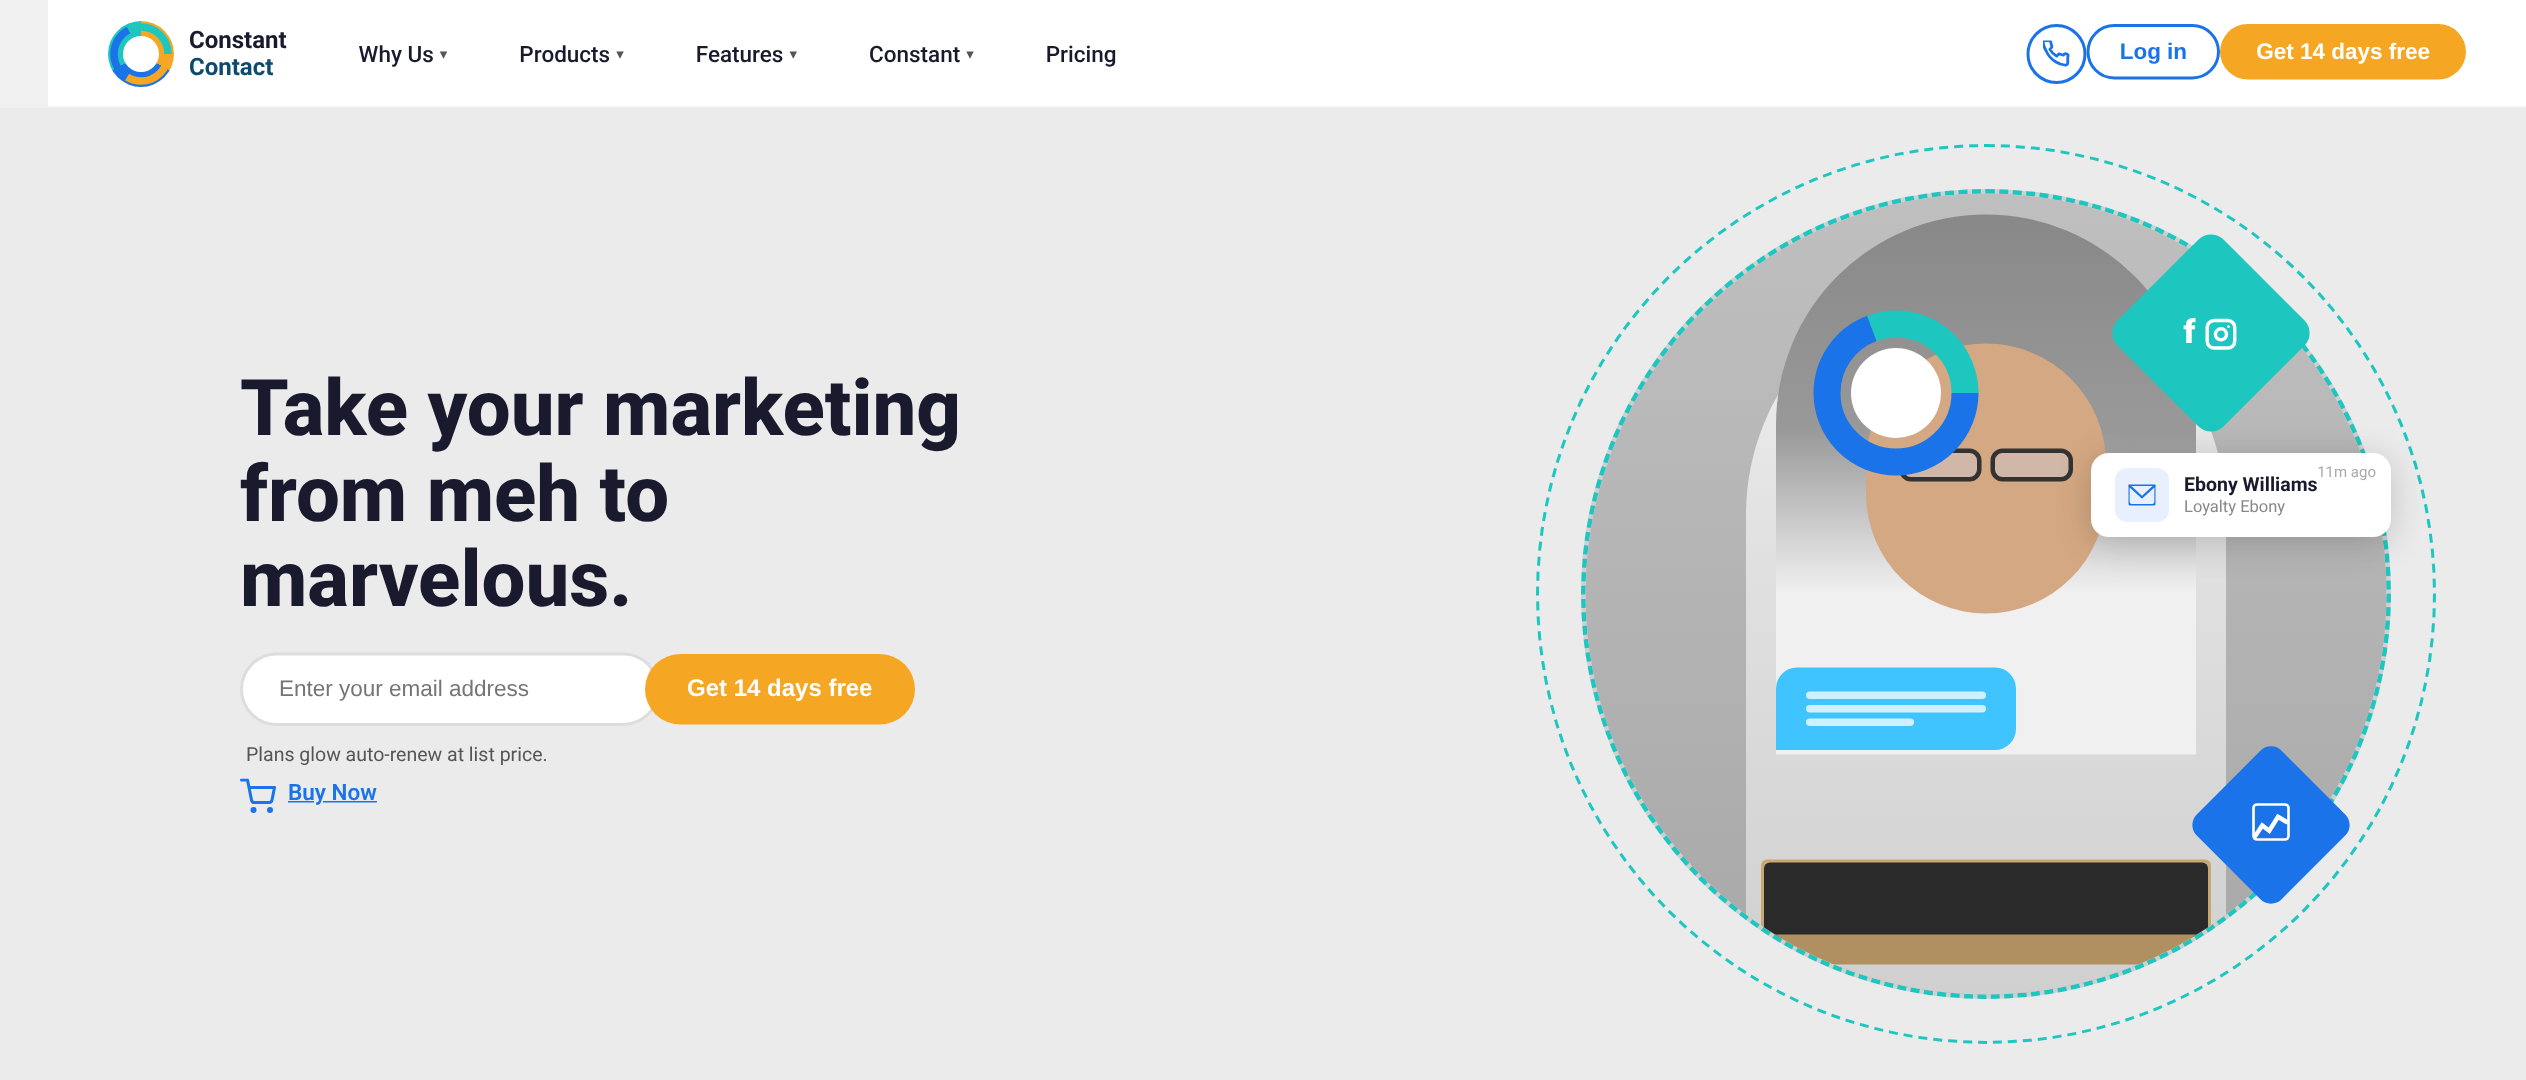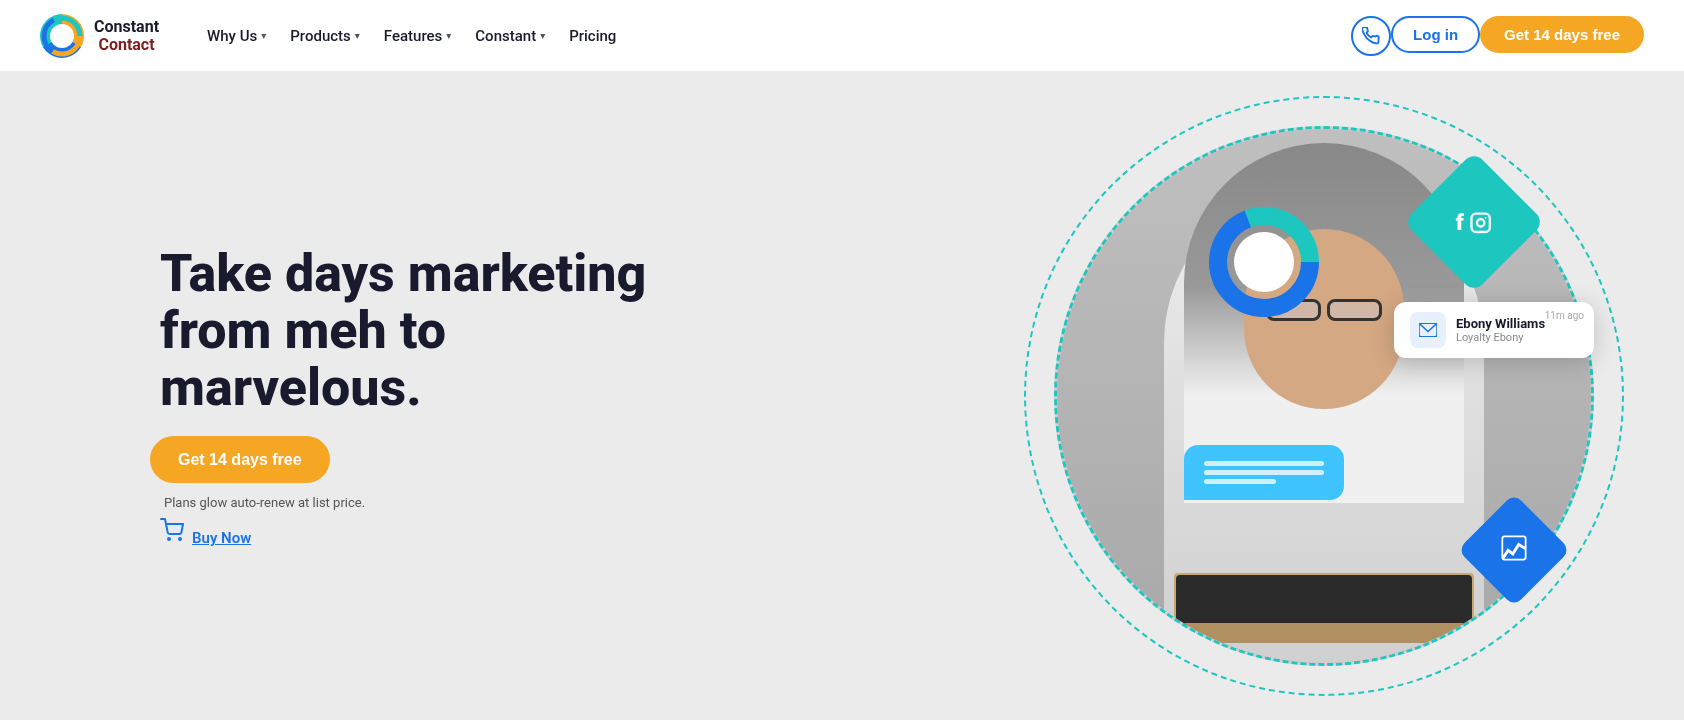--- a/index.html
+++ b/index.html
@@ -9,41 +9,42 @@
     .navbar {
       background: #fff;
       display: flex;
       align-items: center;
       justify-content: space-between;
       padding: 0 40px;
       height: 72px;
       border-bottom: 1px solid #eee;
       position: relative;
       z-index: 10;
+      margin-left: 32px;
     }
     .navbar-left { display: flex; align-items: center; gap: 48px; }
     .logo { display: flex; align-items: center; gap: 10px; cursor: pointer; }
     .logo-icon {
       width: 44px; height: 44px;
       border-radius: 50%;
       background: conic-gradient(#f5a623 0deg 120deg, #1a73e8 120deg 240deg, #1ec6c0 240deg 360deg);
       display: flex; align-items: center; justify-content: center;
       position: relative;
     }
     .logo-inner {
       width: 22px; height: 22px;
       background: #fff;
       border-radius: 50%;
       position: absolute;
     }
     .logo-text { display: flex; flex-direction: column; line-height: 1.1; }
     .logo-text span:first-child { font-weight: 700; font-size: 16px; color: #1a1a2e; }
-    .logo-text span:last-child { font-weight: 700; font-size: 16px; color: #7f1d1d; text-align: center; }
-
-    .nav-links { display: flex; align-items: center; gap: 24px; }
+    .logo-text span:last-child { font-weight: 700; font-size: 16px; color: #0c4a6e; }
+
+    .nav-links { display: flex; align-items: center; gap: 48px; }
     .nav-item {
       font-size: 15px; font-weight: 500; color: #1a1a2e;
       cursor: pointer; display: flex; align-items: center; gap: 4px;
       padding: 4px 0;
     }
     .chevron { font-size: 10px; color: #555; }
 
     .navbar-right { display: flex; align-items: flex-start; gap: 0; }
     .phone-btn {
       width: 40px; height: 40px; border-radius: 50%;
@@ -122,21 +123,21 @@
       line-height: 1.2;
       text-align: center;
     }
     .auto-renew {
       font-size: 13px;
       color: #555;
       margin-left: 4px;
       margin-top: 4px;
     }
     .buy-now {
-      display: flex; align-items: flex-end; gap: 8px;
+      display: flex; align-items: flex-start; gap: 8px;
       margin-top: 8px; cursor: pointer;
       text-decoration: none;
     }
     .buy-now-text {
       font-size: 15px; font-weight: 600; color: #1a73e8;
       text-decoration: underline;
     }
     .cart-icon { color: #1a73e8; font-size: 20px; }
 
     
@@ -216,23 +217,24 @@
         <path d="M22 16.92v3a2 2 0 01-2.18 2 19.79 19.79 0 01-8.63-3.07A19.5 19.5 0 013.07 9.81a19.79 19.79 0 01-3.07-8.7A2 2 0 012 0h3a2 2 0 012 1.72c.127.96.361 1.903.7 2.81a2 2 0 01-.45 2.11L6.09 7.91a16 16 0 006 6l1.27-1.27a2 2 0 012.11-.45c.907.339 1.85.573 2.81.7A2 2 0 0122 14.92v2z"></path>
       </svg>
     </button>
     <button class="login-btn">Log in</button>
     <button class="cta-btn-nav">Get 14 days free</button>
   </div>
 </nav>
 
 <section class="hero">
   <div class="hero-content">
-    <h1 class="hero-title">Take days marketing from meh to marvelous.</h1>
+    <h1 class="hero-title">Take your marketing from meh to marvelous.</h1>
 
     <div class="hero-form">
+      <input class="email-input" type="email" placeholder="Enter your email address" style="">
       <button class="cta-btn-hero">
         <span>Get 14 days free</span>
       </button>
     </div>
     <p class="auto-renew">Plans glow auto-renew at list price.</p>
 
     <a class="buy-now" href="#">
       <span class="cart-icon">
         <svg width="24" height="24" viewBox="0 0 24 24" fill="none" stroke="#1a73e8" stroke-width="2" stroke-linecap="round" stroke-linejoin="round">
           <circle cx="9" cy="21" r="1"></circle>

